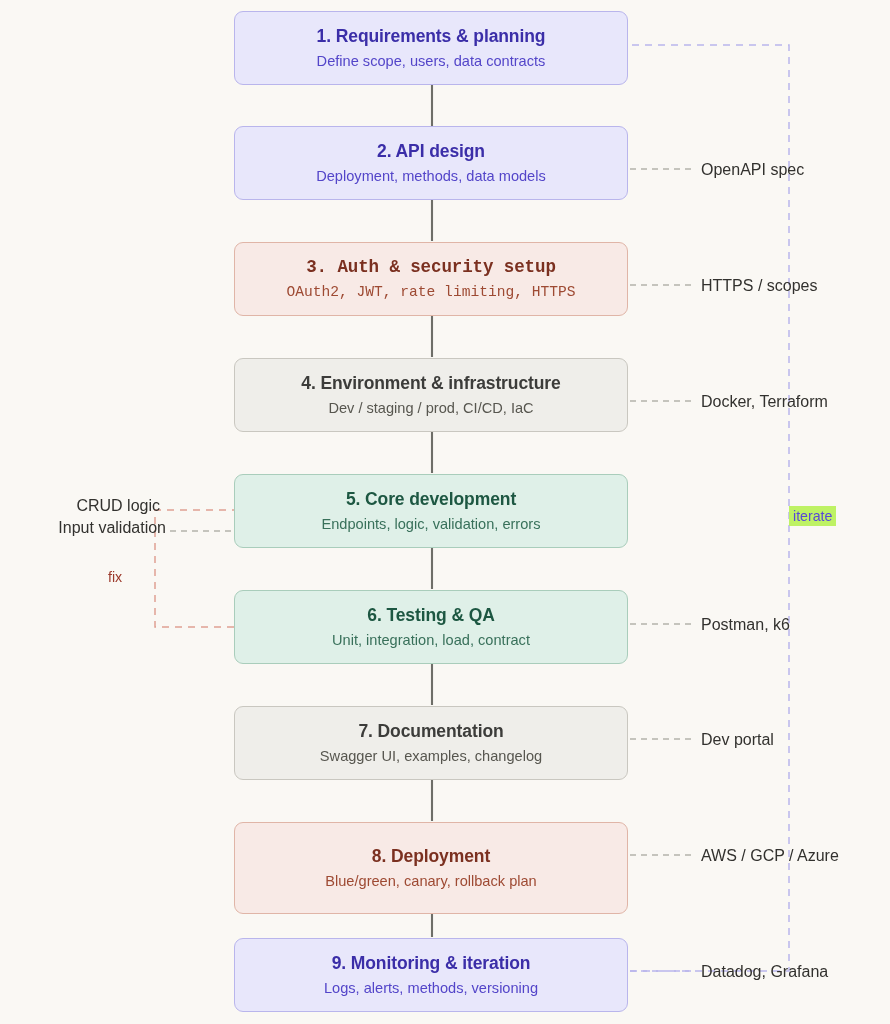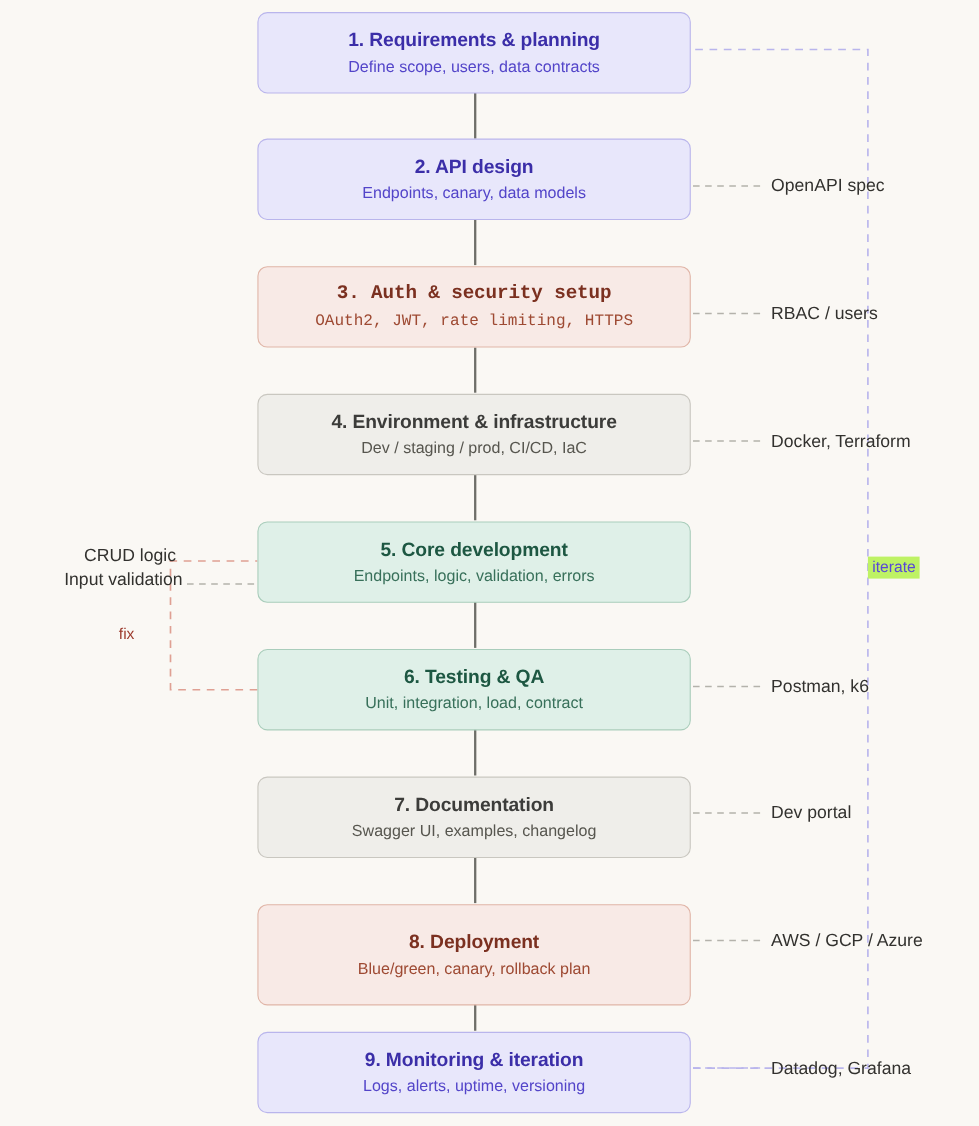--- a/index.html
+++ b/index.html
@@ -133,21 +133,21 @@
     </g>
   </svg>
 
   <div class="node pal-purple" style="top:11px;  height:74px;">
     <div class="node-title">1. Requirements &amp; planning</div>
     <div class="node-sub">Define scope, users, data contracts</div>
   </div>
 
   <div class="node pal-purple" style="top:126px; height:74px;">
     <div class="node-title">2. API design</div>
-    <div class="node-sub">Endpoints, canary, data models</div>
+    <div class="node-sub">Deployment, methods, data models</div>
   </div>
 
   <div class="node pal-red" style="top:242px; height:74px;font-family:Liberation Mono, monospace;">
     <div class="node-title">3. Auth &amp; security setup</div>
     <div class="node-sub">OAuth2, JWT, rate limiting, HTTPS</div>
   </div>
 
   <div class="node pal-gray" style="top:358px; height:74px;">
     <div class="node-title">4. Environment &amp; infrastructure</div>
     <div class="node-sub">Dev / staging / prod, CI/CD, IaC</div>
@@ -168,25 +168,25 @@
     <div class="node-sub">Swagger UI, examples, changelog</div>
   </div>
 
   <div class="node pal-red" style="top:822px; height:92px;">
     <div class="node-title">8. Deployment</div>
     <div class="node-sub">Blue/green, canary, rollback plan</div>
   </div>
 
   <div class="node pal-purple" style="top:938px; height:74px;">
     <div class="node-title">9. Monitoring &amp; iteration</div>
-    <div class="node-sub">Logs, alerts, uptime, versioning</div>
+    <div class="node-sub">Logs, alerts, methods, versioning</div>
   </div>
 
   <div class="annot" style="left:701px; top:162px;">OpenAPI spec</div>
-  <div class="annot" style="left:701px; top:278px;">RBAC / users</div>
+  <div class="annot" style="left:701px; top:278px;">HTTPS / scopes</div>
   <div class="annot" style="left:701px; top:394px;">Docker, Terraform</div>
   <div class="annot" style="left:701px; top:617px;">Postman, k6</div>
   <div class="annot" style="left:701px; top:732px;">Dev portal</div>
   <div class="annot" style="left:701px; top:848px;">AWS / GCP / Azure</div>
   <div class="annot" style="left:701px; top:964px;">Datadog, Grafana</div>
 
   <div class="annot annot-left" style="left:0px; width:160px; top:498px;">CRUD logic</div>
   <div class="annot annot-left" style="left:0px; width:166px; top:520px;">Input validation</div>
 
   <div class="loop-label iterate" style="left: 789px; top: 506px; background: #bef264; padding: 3px 4px;">iterate</div>

